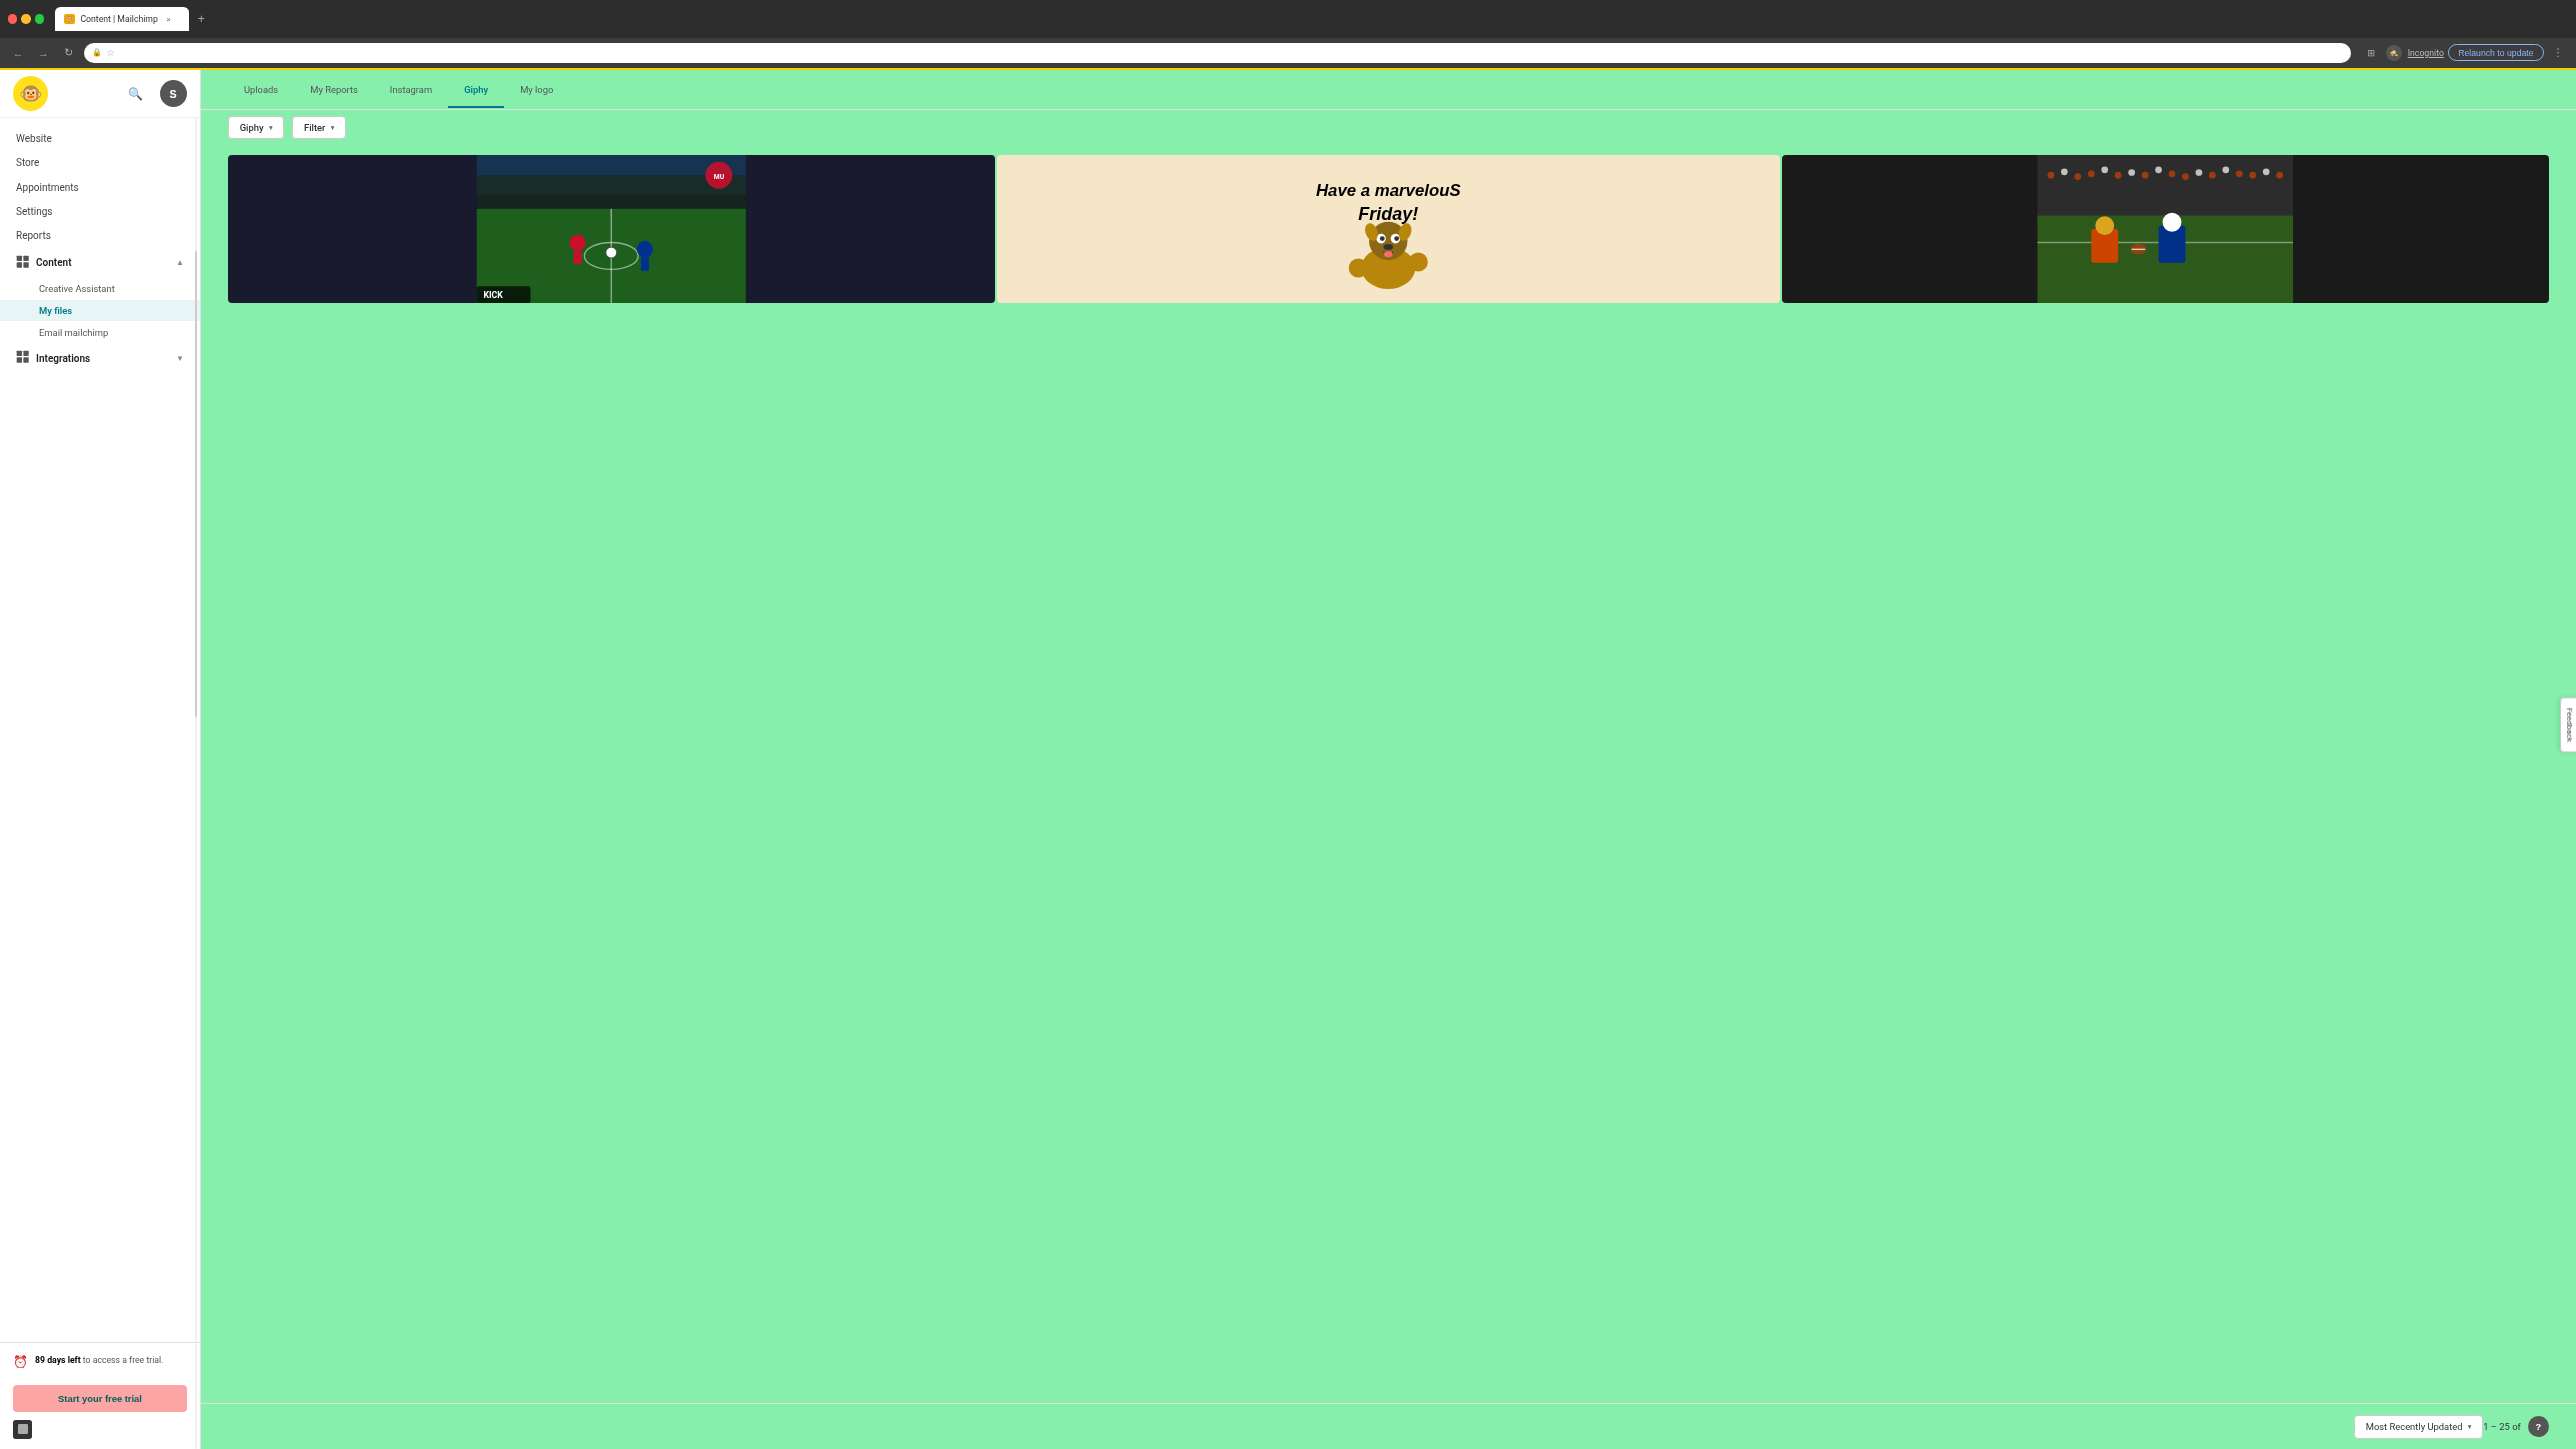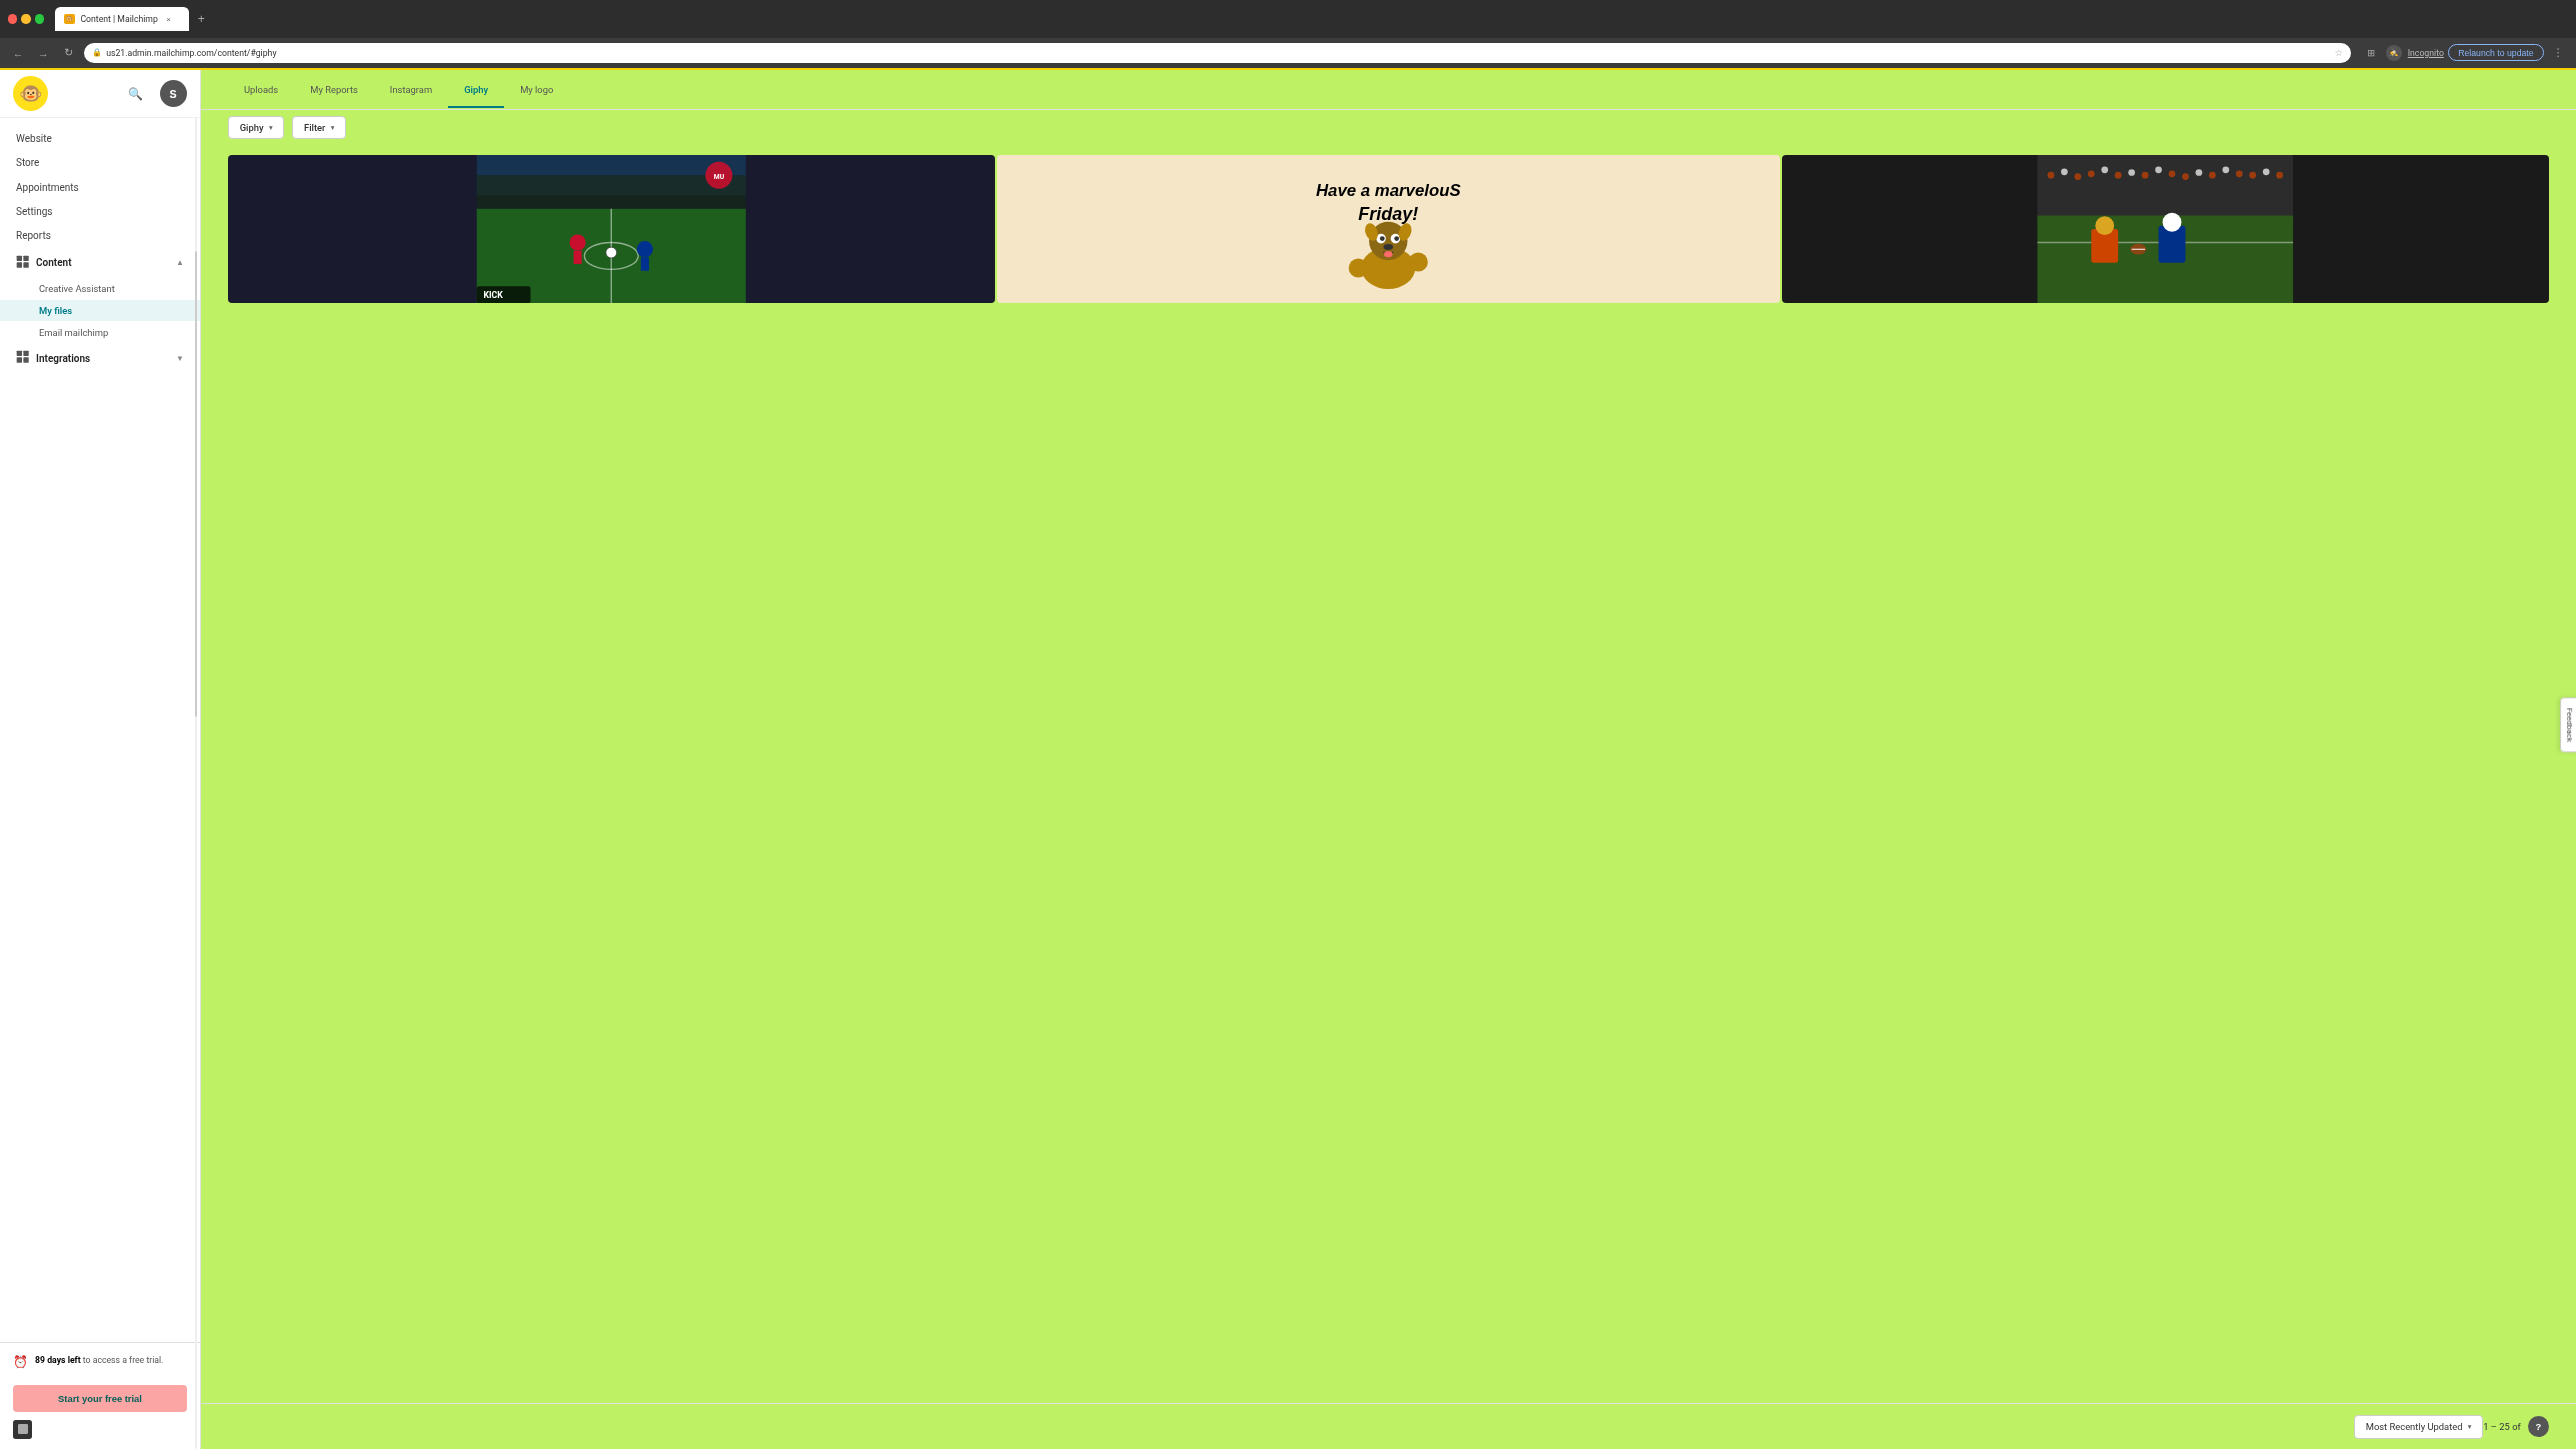--- a/index.html
+++ b/index.html
@@ -227,21 +227,21 @@
       background: #aaa;
       border-radius: 1.3px;
     }
 
     
     .main-content {
       flex: 1;
       display: flex;
       flex-direction: column;
       overflow: hidden;
-      background: #bef264;
+      background: #86efac;
     }
 
     
     .content-tabs {
       display: flex;
       align-items: center;
       padding: 0 27px;
       border-bottom: 1.3px solid #e0e0e0;
       gap: 0;
       height: 40px;
@@ -461,21 +461,20 @@
     <span>←</span>
   </button>
   <button class="nav-btn">
     <span>→</span>
   </button>
   <button class="nav-btn">
     <span>↻</span>
   </button>
   <div class="address-bar">
     <span class="lock-icon">🔒</span>
-    <span class="address-text">us21.admin.mailchimp.com/content/#giphy</span>
     <button class="bookmark-btn">☆</button>
   </div>
   <div class="nav-actions">
     <button class="nav-action-btn">⊞</button>
     <button class="nav-action-btn">
       <span style="width:16px;height:16px;border-radius:50%;background:#555;display:flex;align-items:center;justify-content:center;font-size:7.4px;color:#fff;">🕵</span>
     </button>
     <span style="color:#bbb;font-size:8.7px;text-decoration:underline;">Incognito</span>
     <button class="relaunch-btn">Relaunch to update</button>
     <button class="nav-btn">⋮</button>

